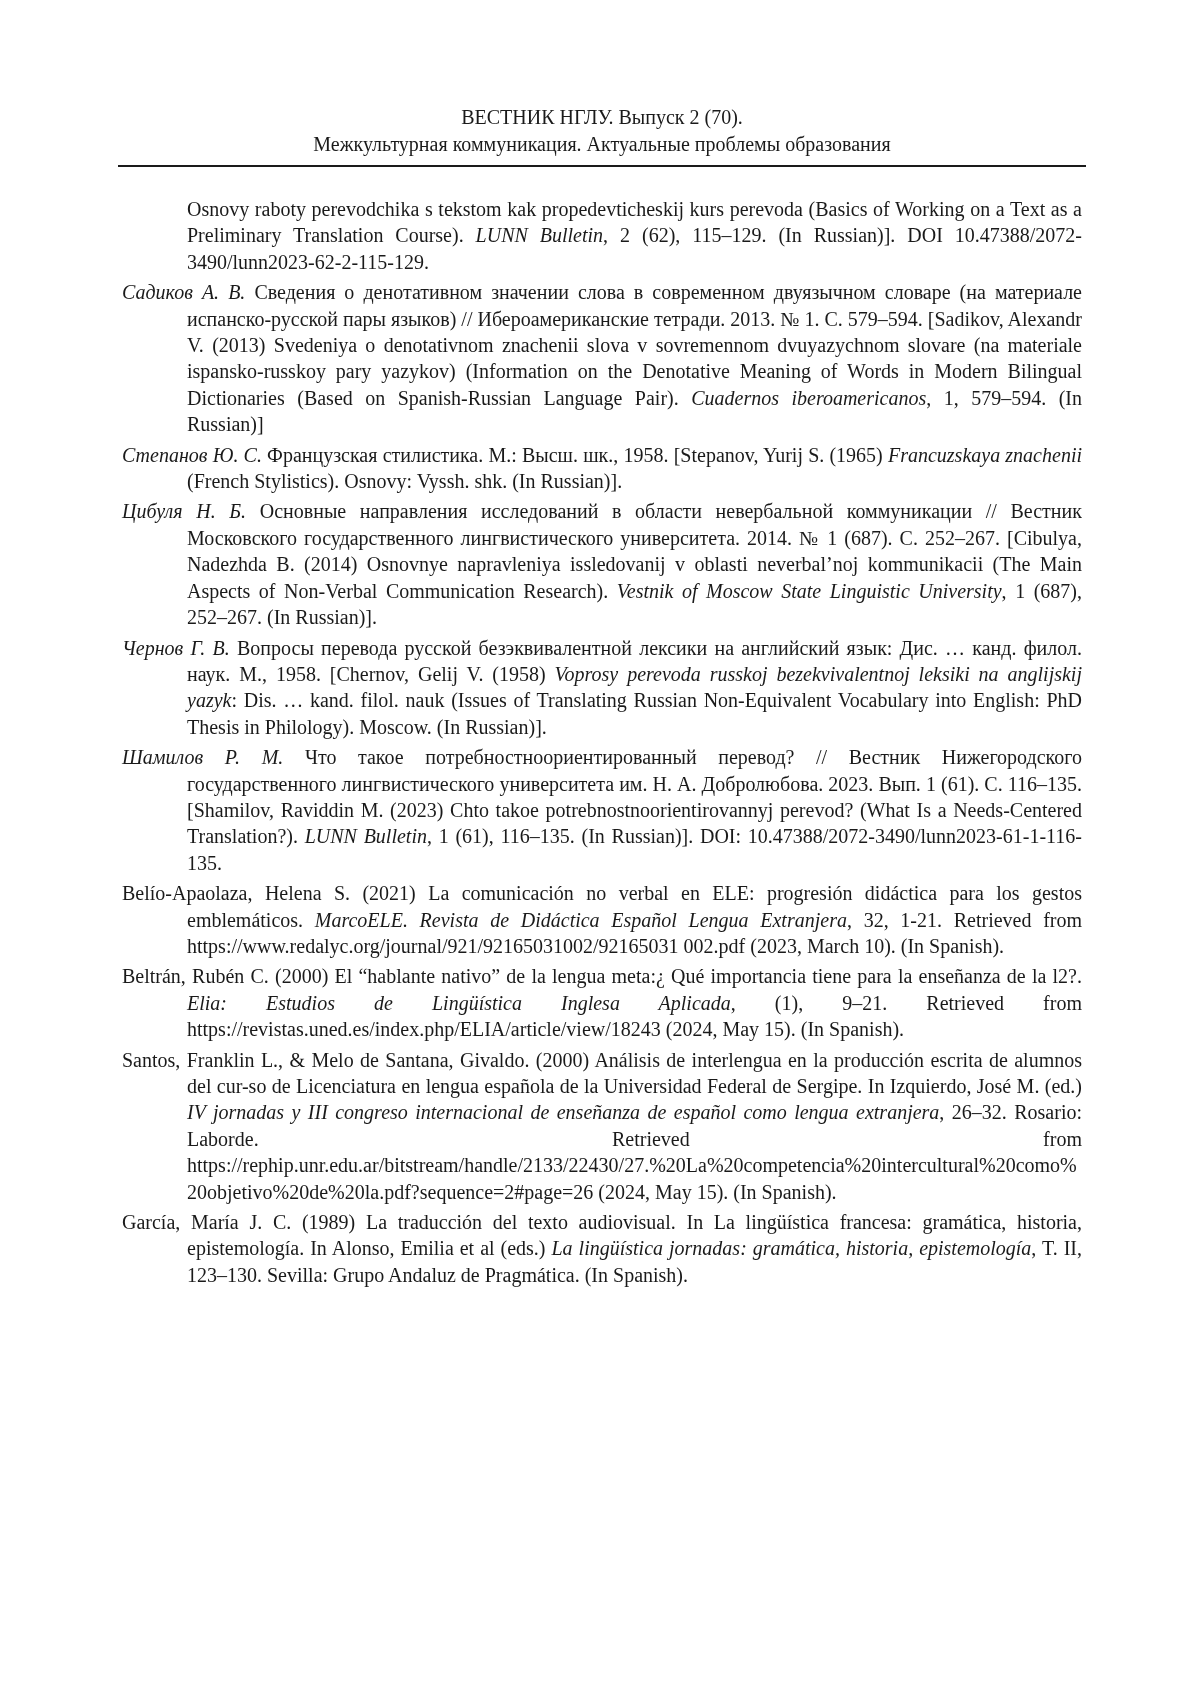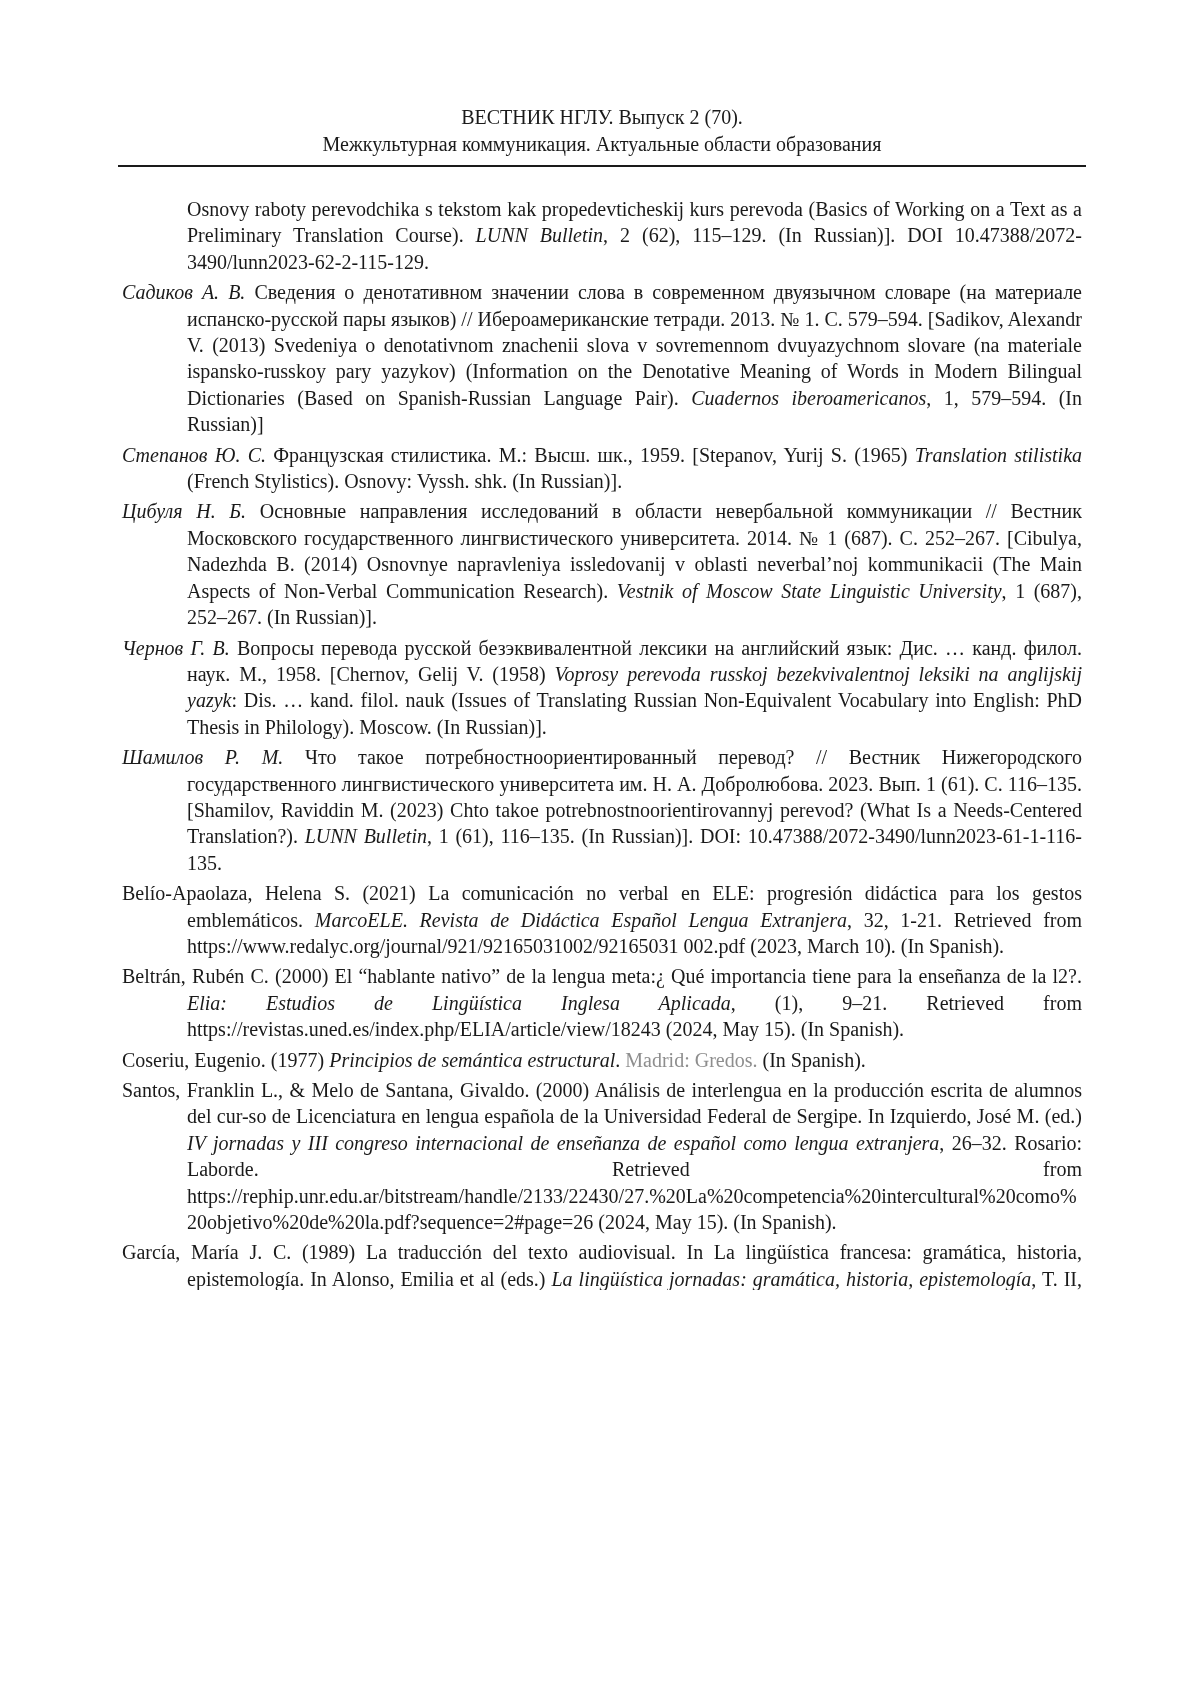--- a/index.html
+++ b/index.html
@@ -56,34 +56,33 @@
     font-size: 25px;
   }
 </style>
 </head>
 <body>
 
 <div class="page">
 
   <div class="page-header">
     <div>ВЕСТНИК НГЛУ. Выпуск 2 (70).</div>
-    <div>Межкультурная коммуникация. Актуальные области образования</div>
+    <div>Межкультурная коммуникация. Актуальные проблемы образования</div>
   </div>
 
   <hr class="header-rule">
 
   <div class="references">
       <p class="ref ref-block"><span>Osnovy raboty perevodchika s tekstom kak propedevticheskij kurs perevoda (Basics of Working on a Text as a Preliminary Translation Course). </span><span style="font-style: italic;">LUNN Bulletin</span><span>, 2 (62), 115–129. (In Russian)]. DOI 10.47388/2072-3490/lunn2023-62-2-115-129.</span></p>
       <p class="ref ref-hanging"><span style="font-style: italic;">Садиков А. В.</span><span> Сведения о денотативном значении слова в современном двуязычном словаре (на материале испанско-русской пары языков) // Ибероамериканские тетради. 2013. № 1. С. 579–594. [Sadikov, Alexandr V. (2013) Svedeniya o denotativnom znachenii slova v sovremennom dvuyazychnom slovare (na materiale ispansko-russkoy pary yazykov) (Information on the Denotative Meaning of Words in Modern Bilingual Dictionaries (Based on Spanish-Russian Language Pair). </span><span style="font-style: italic;">Cuadernos iberoamericanos</span><span>, 1, 579–594. (In Russian)]</span></p>
-      <p class="ref ref-hanging"><span style="font-style: italic;">Степанов Ю. С.</span><span> Французская стилистика. М.: Высш. шк., 1959. [Stepanov, Yurij S. (1965) </span><span style="font-style: italic;">Translation stilistika</span><span> (French Stylistics). Osnovy: Vyssh. shk. (In Russian)].</span></p>
+      <p class="ref ref-hanging"><span style="font-style: italic;">Степанов Ю. С.</span><span> Французская стилистика. М.: Высш. шк., 1958. [Stepanov, Yurij S. (1965) </span><span style="font-style: italic;">Francuzskaya znachenii</span><span> (French Stylistics). Osnovy: Vyssh. shk. (In Russian)].</span></p>
       <p class="ref ref-hanging"><span style="font-style: italic;">Цибуля Н. Б.</span><span> Основные направления исследований в области невербальной коммуникации // Вестник Московского государственного лингвистического университета. 2014. № 1 (687). С. 252–267. [Cibulya, Nadezhda B. (2014) Osnovnye napravleniya issledovanij v oblasti neverbal’noj kommunikacii (The Main Aspects of Non-Verbal Communication Research). </span><span style="font-style: italic;">Vestnik of Moscow State Linguistic University</span><span>, 1 (687), 252–267. (In Russian)].</span></p>
       <p class="ref ref-hanging"><span style="font-style: italic;">Чернов Г. В.</span><span> Вопросы перевода русской безэквивалентной лексики на английский язык: Дис. … канд. филол. наук. М., 1958. [Chernov, Gelij V. (1958) </span><span style="font-style: italic;">Voprosy perevoda russkoj bezekvivalentnoj leksiki na anglijskij yazyk</span><span>: Dis. … kand. filol. nauk (Issues of Translating Russian Non-Equivalent Vocabulary into English: PhD Thesis in Philology). Moscow. (In Russian)].</span></p>
       <p class="ref ref-hanging"><span style="font-style: italic;">Шамилов Р. М.</span><span> Что такое потребностноориентированный перевод? // Вестник Нижегородского государственного лингвистического университета им. Н. А. Добролюбова. 2023. Вып. 1 (61). С. 116–135. [Shamilov, Raviddin M. (2023) Chto takoe potrebnostnoorientirovannyj perevod? (What Is a Needs-Centered Translation?). </span><span style="font-style: italic;">LUNN Bulletin</span><span>, 1 (61), 116–135. (In Russian)]. DOI: 10.47388/2072-3490/lunn2023-61-1-116-135.</span></p>
       <p class="ref ref-hanging"><span>Belío-Apaolaza, Helena S. (2021) La comunicación no verbal en ELE: progresión didáctica para los gestos emblemáticos. </span><span style="font-style: italic;">MarcoELE. Revista de Didáctica Español Lengua Extranjera</span><span>, 32, 1-21. Retrieved from https://www.redalyc.org/journal/921/92165031002/92165031 002.pdf (2023, March 10). (In Spanish).</span></p>
       <p class="ref ref-hanging"><span>Beltrán, Rubén C. (2000) El “hablante nativo” de la lengua meta:¿ Qué importancia tiene para la enseñanza de la l2?. </span><span style="font-style: italic;">Elia: Estudios de Lingüística Inglesa Aplicada</span><span>, (1), 9–21. Retrieved from https://revistas.uned.es/index.php/ELIA/article/view/18243 (2024, May 15). (In Spanish).</span></p>
-      <p class="ref ref-hanging"><span>Coseriu, Eugenio. (1977) </span><span style="font-style: italic;">Principios de semántica estructural</span><span>. </span><span style="color: rgb(142, 142, 142);">Madrid: Gredos.</span><span> (In Spanish).</span></p>
       <p class="ref ref-hanging"><span>Santos, Franklin L., &amp; Melo de Santana, Givaldo. (2000) Análisis de interlengua en la producción escrita de alumnos del cur-so de Licenciatura en lengua española de la Universidad Federal de Sergipe. In Izquierdo, José M. (ed.) </span><span style="font-style: italic;">IV jornadas y III congreso internacional de enseñanza de español como lengua extranjera</span><span>, 26–32. Rosario: Laborde. Retrieved from https://rephip.unr.edu.ar/bitstream/handle/2133/22430/27.%20La%20competencia%20intercultural%20como%20objetivo%20de%20la.pdf?sequence=2#page=26 (2024, May 15). (In Spanish).</span></p>
       <p class="ref ref-hanging"><span>García, María J. C. (1989) La traducción del texto audiovisual. In La lingüística francesa: gramática, historia, epistemología. In Alonso, Emilia et al (eds.) </span><span style="font-style: italic;">La lingüística jornadas: gramática, historia, epistemología</span><span>, T. II, 123–130. Sevilla: Grupo Andaluz de Pragmática. (In Spanish).</span></p>
     </div>
 
   <div class="page-number">148</div>
 
 </div>
 
 </body></html>

